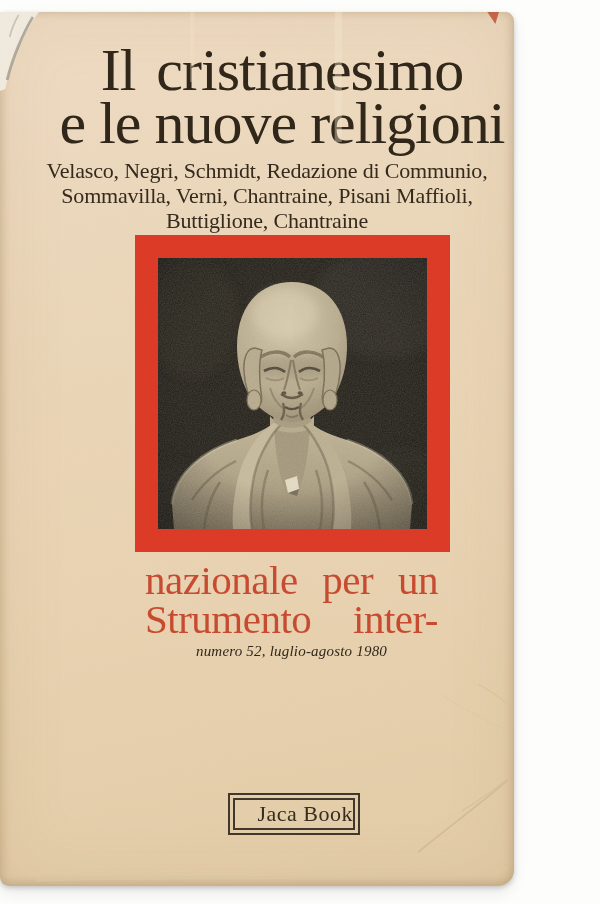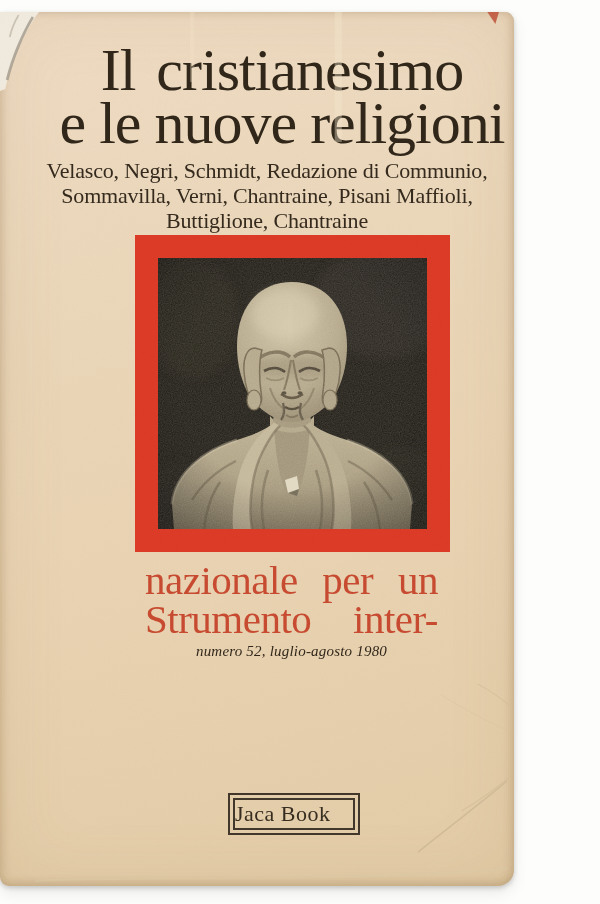--- a/index.html
+++ b/index.html
@@ -36,21 +36,21 @@
     text-align:justify;text-align-last:justify;
   }
   .series{color:#cc4531;font-size:67px;line-height:56px;margin-top:-6px;letter-spacing:0;}
   .issue{color:#30261a;font-size:15px;font-style:italic;text-align:center;margin-top:4px;letter-spacing:0.2px;}
   .pub-box{
     position:absolute;left:228px;top:781px;width:132px;height:42px;
     border:2px solid #41362a;box-sizing:border-box;background:transparent;
   }
   .pub-inner{
     position:absolute;inset:3px;border:2.5px solid #41362a;
-    display:flex;align-items:center;justify-content:flex-start;
+    display:flex;align-items:center;justify-content:flex-end;
   }
   .pub-inner span{font-size:22px;color:#352b1f;letter-spacing:0.5px;}
   .wear{position:absolute;inset:0;pointer-events:none;}
   .wear svg{display:block;width:100%;height:100%;}
 </style>
 </head>
 <body>
 
 <div class="scene">
   <div class="book">

